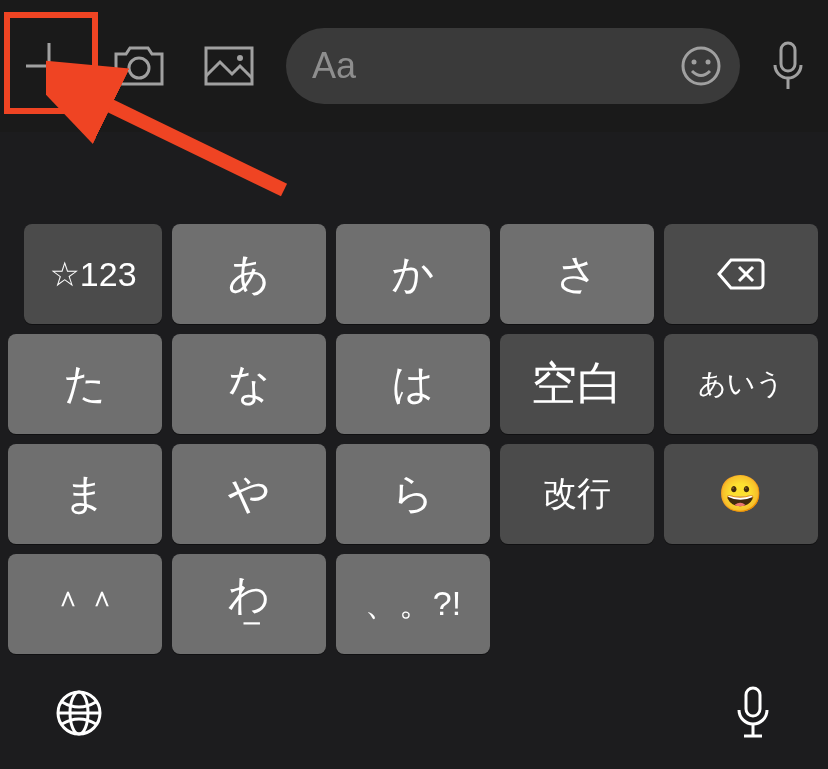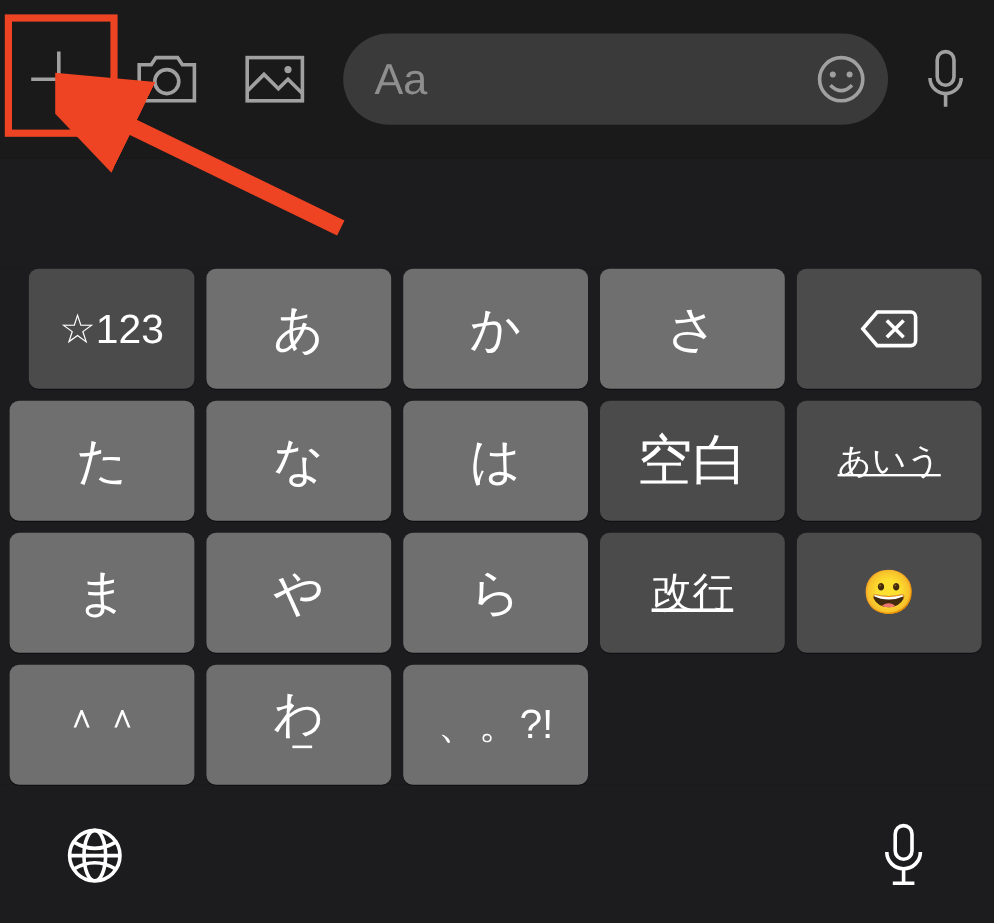--- a/index.html
+++ b/index.html
@@ -11,27 +11,27 @@
     .placeholder { color: #8e8e8e; font-size: 36px; flex: 1; }
     .mic-btn { width: 64px; height: 82px; display: flex; align-items: center; justify-content: center; margin-left: 8px; }
     .arrow-svg { position: absolute; top: 58px; left: 46px; z-index: 20; pointer-events: none; }
 
     .intermediate { height: 92px; background: #1c1c1e; }
 
     .keyboard { background: #1c1c1e; padding: 0 8px; }
     .key { background: #6f6f6f; border-radius: 8px; height: 100px; display: flex; align-items: center; justify-content: center; color: #fff; font-size: 42px; font-weight: 400; box-shadow: 0 1px 0 rgba(0,0,0,0.4); }
     .key.dark { background: #4b4b4b; }
     .key-label-sm { font-size: 34px; margin-left: 16px; }
-    .key-label-xs { font-size: 28px; text-decoration: underline; }
+    .key-label-xs { font-size: 28px; }
 
     .bottom-bar { height: 117px; background: #1c1c1e; display: flex; align-items: center; justify-content: space-between; padding: 0 54px; }
     .bb-icon { color: #fff; display: flex; align-items: center; justify-content: center; }
 
     .keygrid { display: grid; grid-template-columns: 154px 154px 154px 154px 154px; grid-template-rows: 100px 100px 100px 100px; gap: 10px; }
-    .span2r { grid-row: span 2; text-decoration: underline; }
+    .span2r { grid-row: span 2; }
 
     svg { display: block; }
     .stroke-g { stroke: #a0a0a0; stroke-width: 3; fill: none; }
     .stroke-w { stroke: #ffffff; stroke-width: 3; fill: none; }
   </style>
 </head>
 <body>
 
 <div class="highlight-box"></div>
 

